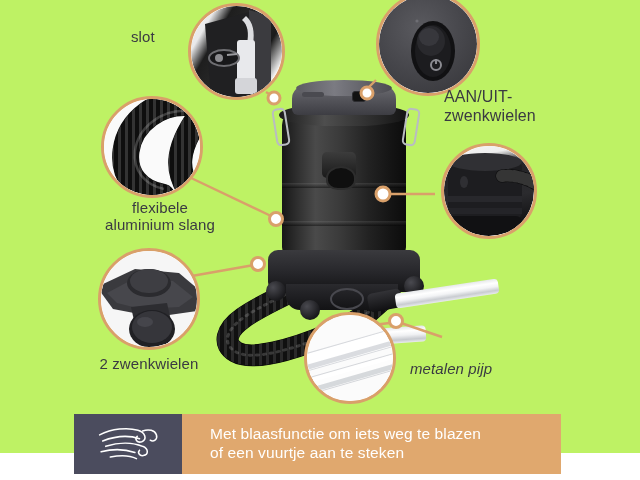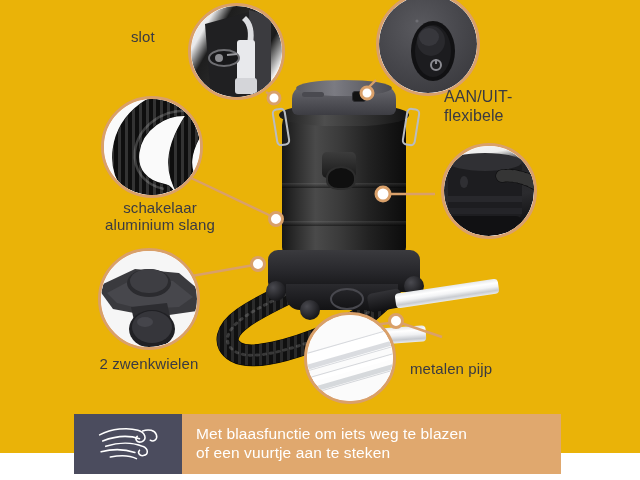--- a/index.html
+++ b/index.html
@@ -13,21 +13,21 @@
     font-family: "Liberation Sans", sans-serif;
     overflow: hidden;
     position: relative;
   }
 
   #infographic {
     position: absolute;
     left: 0; top: 0;
     width: 640px;
     height: 453px;
-    background: #eab308;
+    background: #bef264;
   }
 
   
   .overlay {
     position: absolute;
     left: 0; top: 0;
     width: 640px; height: 480px;
     pointer-events: none;
   }
 
@@ -76,21 +76,21 @@
     display: flex;
     align-items: center;
     justify-content: center;
     flex: none;
   }
   #banner-text-panel {
     flex: 1;
     background: #e0a86e;
     display: flex;
     align-items: center;
-    padding-left: 14px;
+    padding-left: 28px;
     box-sizing: border-box;
   }
   #banner-text {
     color: #ffffff;
     font-size: 15.5px;
     line-height: 1.22;
     white-space: pre-line;
     letter-spacing: 0.1px;
   }
 
@@ -344,21 +344,21 @@
           </pattern>
         </defs>
         <path d="M88,4 C56,0 26,22 22,52 C19,76 34,94 58,98" fill="none" stroke="#121212" stroke-width="27" stroke-linecap="round"></path>
         <path d="M88,4 C56,0 26,22 22,52 C19,76 34,94 58,98" fill="none" stroke="url(#corrug2)" stroke-width="26" stroke-linecap="round"></path>
         <path d="M84,12 C58,10 34,28 31,52 C29,72 41,86 60,90" fill="none" stroke="#ffffff" stroke-width="2.5" opacity="0.2"></path>
         <path d="M96,16 C70,52 72,74 88,96" fill="none" stroke="#141414" stroke-width="24" stroke-linecap="round"></path>
         <path d="M96,16 C70,52 72,74 88,96" fill="none" stroke="url(#corrug2)" stroke-width="23" stroke-linecap="round"></path>
       </svg>
     </div>
   </div>
-  <div class="label center" style="left:85px; top:200px; width:150px;">schakelaar
+  <div class="label center" style="left:85px; top:200px; width:150px;">flexibele
 aluminium slang</div>
 
   <div class="callout" style="left:98px; top:248px; width:102px; height:102px;">
     <div class="inner" style="background:#f6f6f6;">
       <svg viewBox="0 0 102 102" width="102" height="102">
         <path d="M-4,36 L34,18 L78,22 L104,44 L96,60 L54,66 L12,58 Z" fill="#3a3a3e"></path>
         <path d="M6,42 L36,26 L72,30 L92,46 L78,56 L40,58 L16,52 Z" fill="#47474c"></path>
         <ellipse cx="48" cy="32" rx="22" ry="14" fill="#2b2b2f"></ellipse>
         <ellipse cx="48" cy="30" rx="19" ry="12" fill="#3e3e43"></ellipse>
         <path d="M30,56 L66,52 L70,70 L34,74 Z" fill="#2d2d31"></path>
@@ -377,21 +377,21 @@
         <ellipse cx="54" cy="56" rx="22" ry="30" fill="#111113"></ellipse>
         <ellipse cx="54" cy="56" rx="18" ry="26" fill="#1c1c1f"></ellipse>
         <ellipse cx="52" cy="46" rx="14" ry="15" fill="#29292d"></ellipse>
         <ellipse cx="50" cy="42" rx="10" ry="9" fill="#3a3a3f" opacity="0.85"></ellipse>
         <circle cx="57" cy="70" r="5" fill="none" stroke="#8b8b91" stroke-width="2"></circle>
         <path d="M57,64 L57,69" stroke="#8b8b91" stroke-width="2"></path>
       </svg>
     </div>
   </div>
   <div class="label left" style="left:444px; top:88px; width:150px; font-size:16px; line-height:1.18;">AAN/UIT-
-flexibele</div>
+zwenkwielen</div>
 
   <div class="callout" style="left:441px; top:143px; width:96px; height:96px;">
     <div class="inner" style="background:linear-gradient(170deg,#f7f7f7 0%,#eeeeee 14%,#232326 26%,#2b2b2e 58%,#141416 82%,#0b0b0c 100%);">
       <svg viewBox="0 0 96 96" width="96" height="96">
         <rect x="4" y="14" width="74" height="60" rx="8" fill="#1d1d20"></rect>
         <ellipse cx="41" cy="16" rx="37" ry="9" fill="#303034"></ellipse>
         <rect x="4" y="50" width="74" height="6" fill="#2c2c30" opacity="0.8"></rect>
         <rect x="4" y="62" width="74" height="6" fill="#27272b" opacity="0.8"></rect>
         <rect x="4" y="70" width="74" height="18" rx="6" fill="#111113"></rect>
         <path d="M58,30 C72,28 88,34 98,42" fill="none" stroke="#0d0d0e" stroke-width="13" stroke-linecap="round"></path>
@@ -408,21 +408,21 @@
           <rect x="-14" y="26" width="124" height="17" rx="5" fill="#ffffff" stroke="#d8dade" stroke-width="1"></rect>
           <rect x="-14" y="27" width="124" height="4" rx="2" fill="#ffffff"></rect>
           <rect x="-14" y="37" width="124" height="5" rx="2" fill="#d3d6da" opacity="0.85"></rect>
           <rect x="-14" y="50" width="124" height="16" rx="5" fill="#fdfdfd" stroke="#d4d6da" stroke-width="1"></rect>
           <rect x="-14" y="51" width="124" height="4" rx="2" fill="#ffffff"></rect>
           <rect x="-14" y="60" width="124" height="5" rx="2" fill="#cfd2d6" opacity="0.85"></rect>
         </g>
       </svg>
     </div>
   </div>
-  <div class="label left" style="left:410px; top:361px; width:140px;">metalen pijp</div>
+  <div class="label left" style="left:410px; top:361px; width:140px;font-style:italic;">metalen pijp</div>
 
   <div id="bottom-banner">
     <div id="banner-icon-panel">
       <span>
         <svg viewBox="0 0 86 56" width="66" height="43">
           <g fill="none" stroke="#ffffff" stroke-width="2" stroke-linecap="round">
             <path d="M6,18 C22,10 42,8 56,12 C66,15 68,24 61,27 C55,29 51,24 55,20"></path>
             <path d="M10,26 C28,19 46,19 58,23"></path>
             <path d="M14,33 C32,27 50,28 62,33 C70,36 70,44 63,45 C58,46 55,41 58,38"></path>
             <path d="M8,40 C24,36 40,37 52,41"></path>

